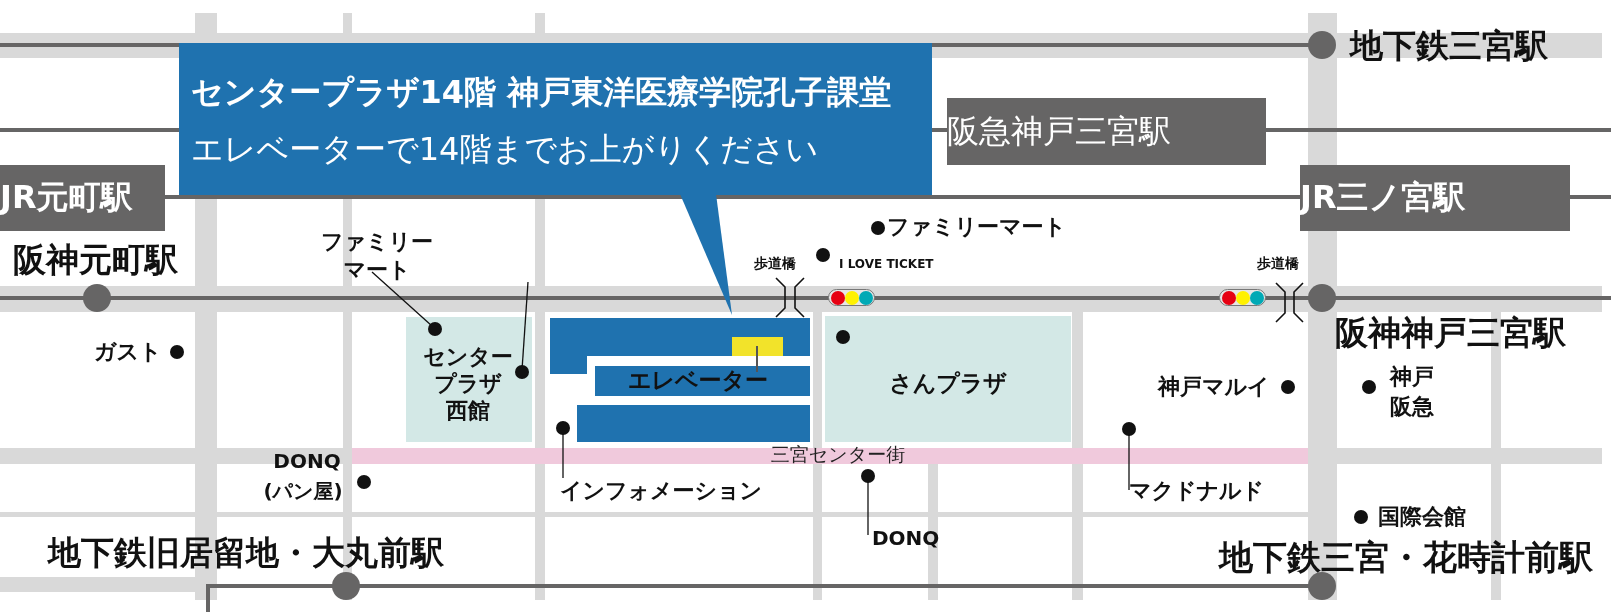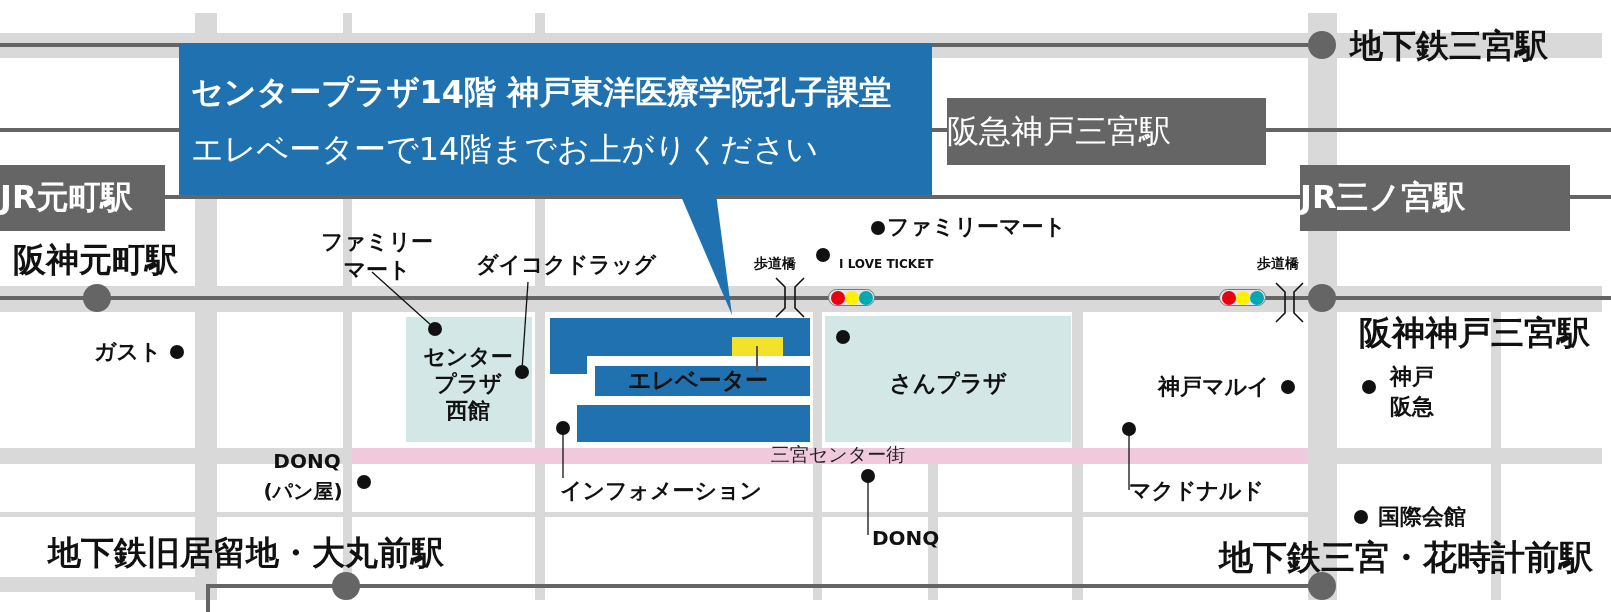--- a/index.html
+++ b/index.html
@@ -105,21 +105,21 @@
   </div>
   <div class="stn-box" style="left:947px;top:98px;width:319px;height:67px;font-weight:normal;">
     <span>阪急神戸三宮駅</span>
   </div>
   <div class="stn-box" style="left:1300px;top:165px;width:270px;height:66px;">
     <span>JR三ノ宮駅</span>
   </div>
 
   <div class="stn-lbl" style="left:1350px;top:26px;">地下鉄三宮駅</div>
   <div class="stn-lbl" style="left:13px;top:240px;">阪神元町駅</div>
-  <div class="stn-lbl" style="left:1335px;top:313px;margin-left:24px;">阪神神戸三宮駅</div>
+  <div class="stn-lbl" style="left:1335px;top:313px;">阪神神戸三宮駅</div>
   <div class="stn-lbl" style="left:48px;top:533px;">地下鉄旧居留地・大丸前駅</div>
   <div class="stn-lbl" style="left:1219px;top:537px;font-size:34px;">地下鉄三宮・花時計前駅</div>
 
   <div class="lbl center" style="left:745px;top:254px;width:60px;font-size:14px;line-height:18px;">歩道橋</div>
   <div class="lbl center" style="left:1248px;top:254px;width:60px;font-size:14px;line-height:18px;">歩道橋</div>
 
   <div class="dot" style="left:428px;top:322px;"></div>
   <div class="dot" style="left:515px;top:365px;"></div>
   <div class="dot" style="left:170px;top:345px;"></div>
   <div class="dot" style="left:357px;top:475px;"></div>
@@ -128,21 +128,20 @@
   <div class="dot" style="left:816px;top:248px;"></div>
   <div class="dot" style="left:836px;top:330px;"></div>
   <div class="dot" style="left:861px;top:469px;"></div>
   <div class="dot" style="left:1281px;top:380px;"></div>
   <div class="dot" style="left:1362px;top:380px;"></div>
   <div class="dot" style="left:1122px;top:422px;"></div>
   <div class="dot" style="left:1354px;top:510px;"></div>
 
   <div class="lbl center" style="left:307px;top:229px;width:140px;">ファミリー</div>
   <div class="lbl center" style="left:307px;top:257px;width:140px;">マート</div>
-  <div class="lbl" style="left:476px;top:252px;">ダイコクドラッグ</div>
   <div class="lbl" style="left:94px;top:339px;">ガスト</div>
   <div class="lbl center" style="left:247px;top:449px;width:120px;font-size:20px;line-height:24px;">DONQ</div>
   <div class="lbl center" style="left:247px;top:479px;width:112px;font-size:20px;line-height:24px;">(パン屋)</div>
   <div class="lbl" style="left:560px;top:478px;">インフォメーション</div>
   <div class="lbl" style="left:887px;top:214px;">ファミリーマート</div>
   <div class="lbl" style="left:839px;top:252px;font-size:12px;line-height:24px;">I LOVE TICKET</div>
   <div class="lbl" style="left:872px;top:526px;font-size:20px;line-height:24px;">DONQ</div>
   <div class="lbl" style="left:1158px;top:374px;">神戸マルイ</div>
   <div class="lbl" style="left:1390px;top:364px;">神戸</div>
   <div class="lbl" style="left:1390px;top:394px;">阪急</div>

